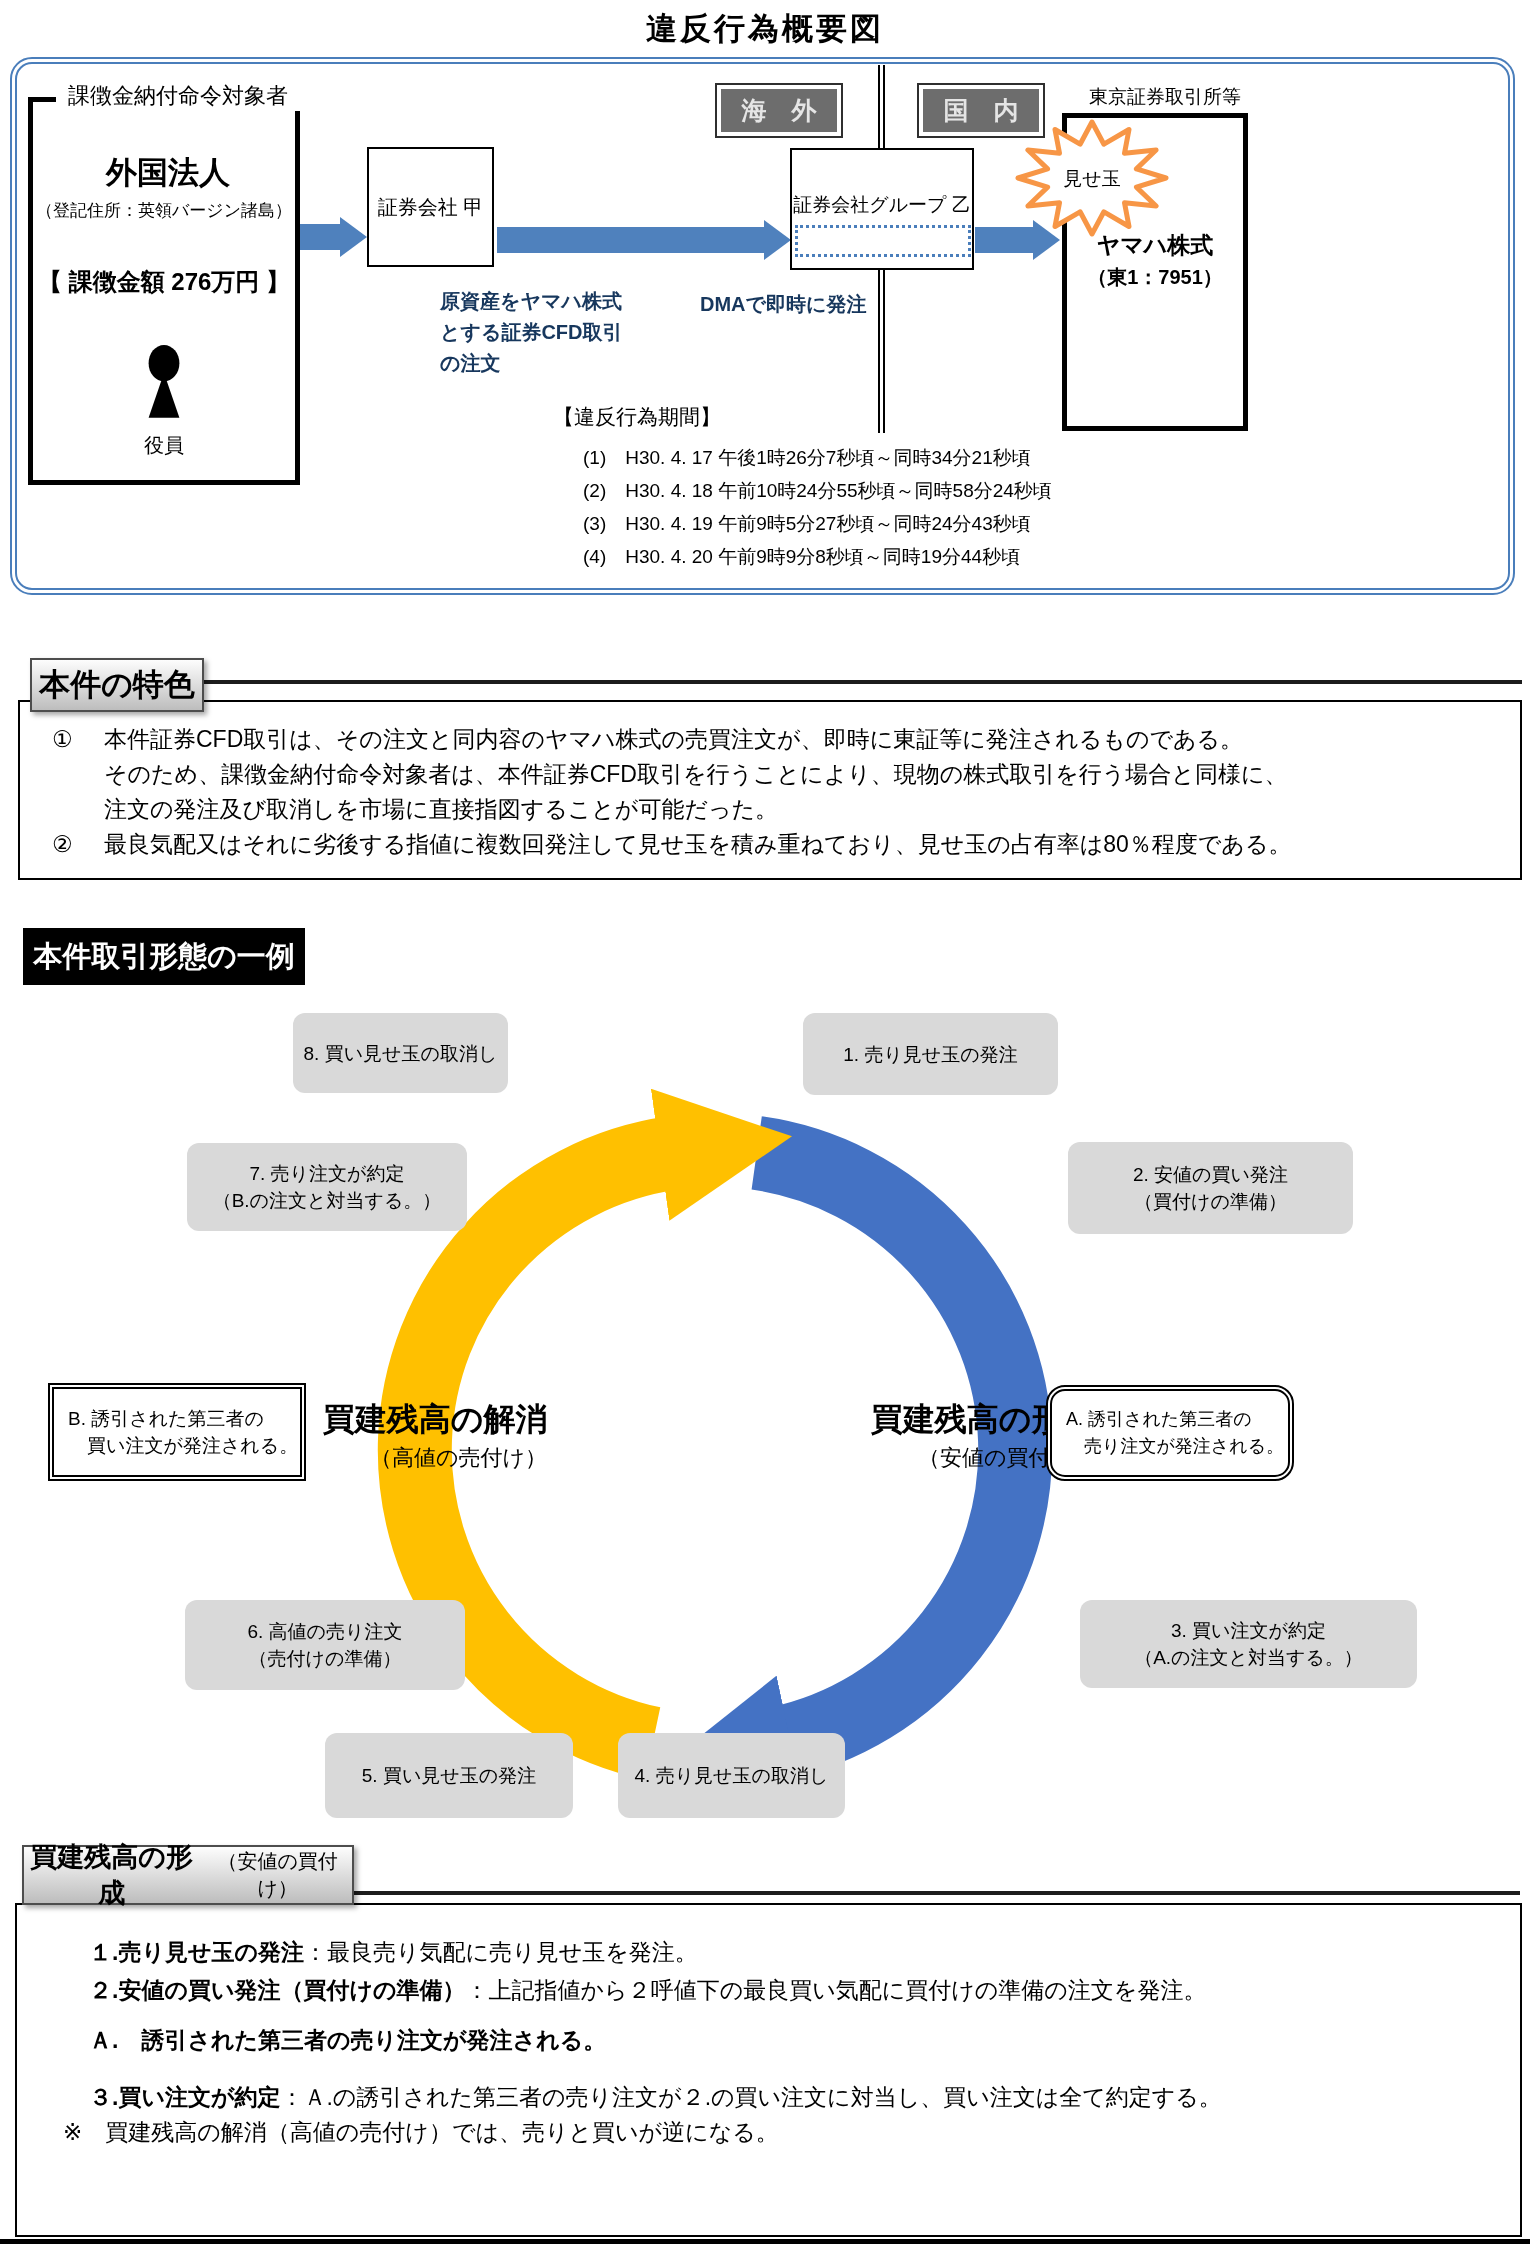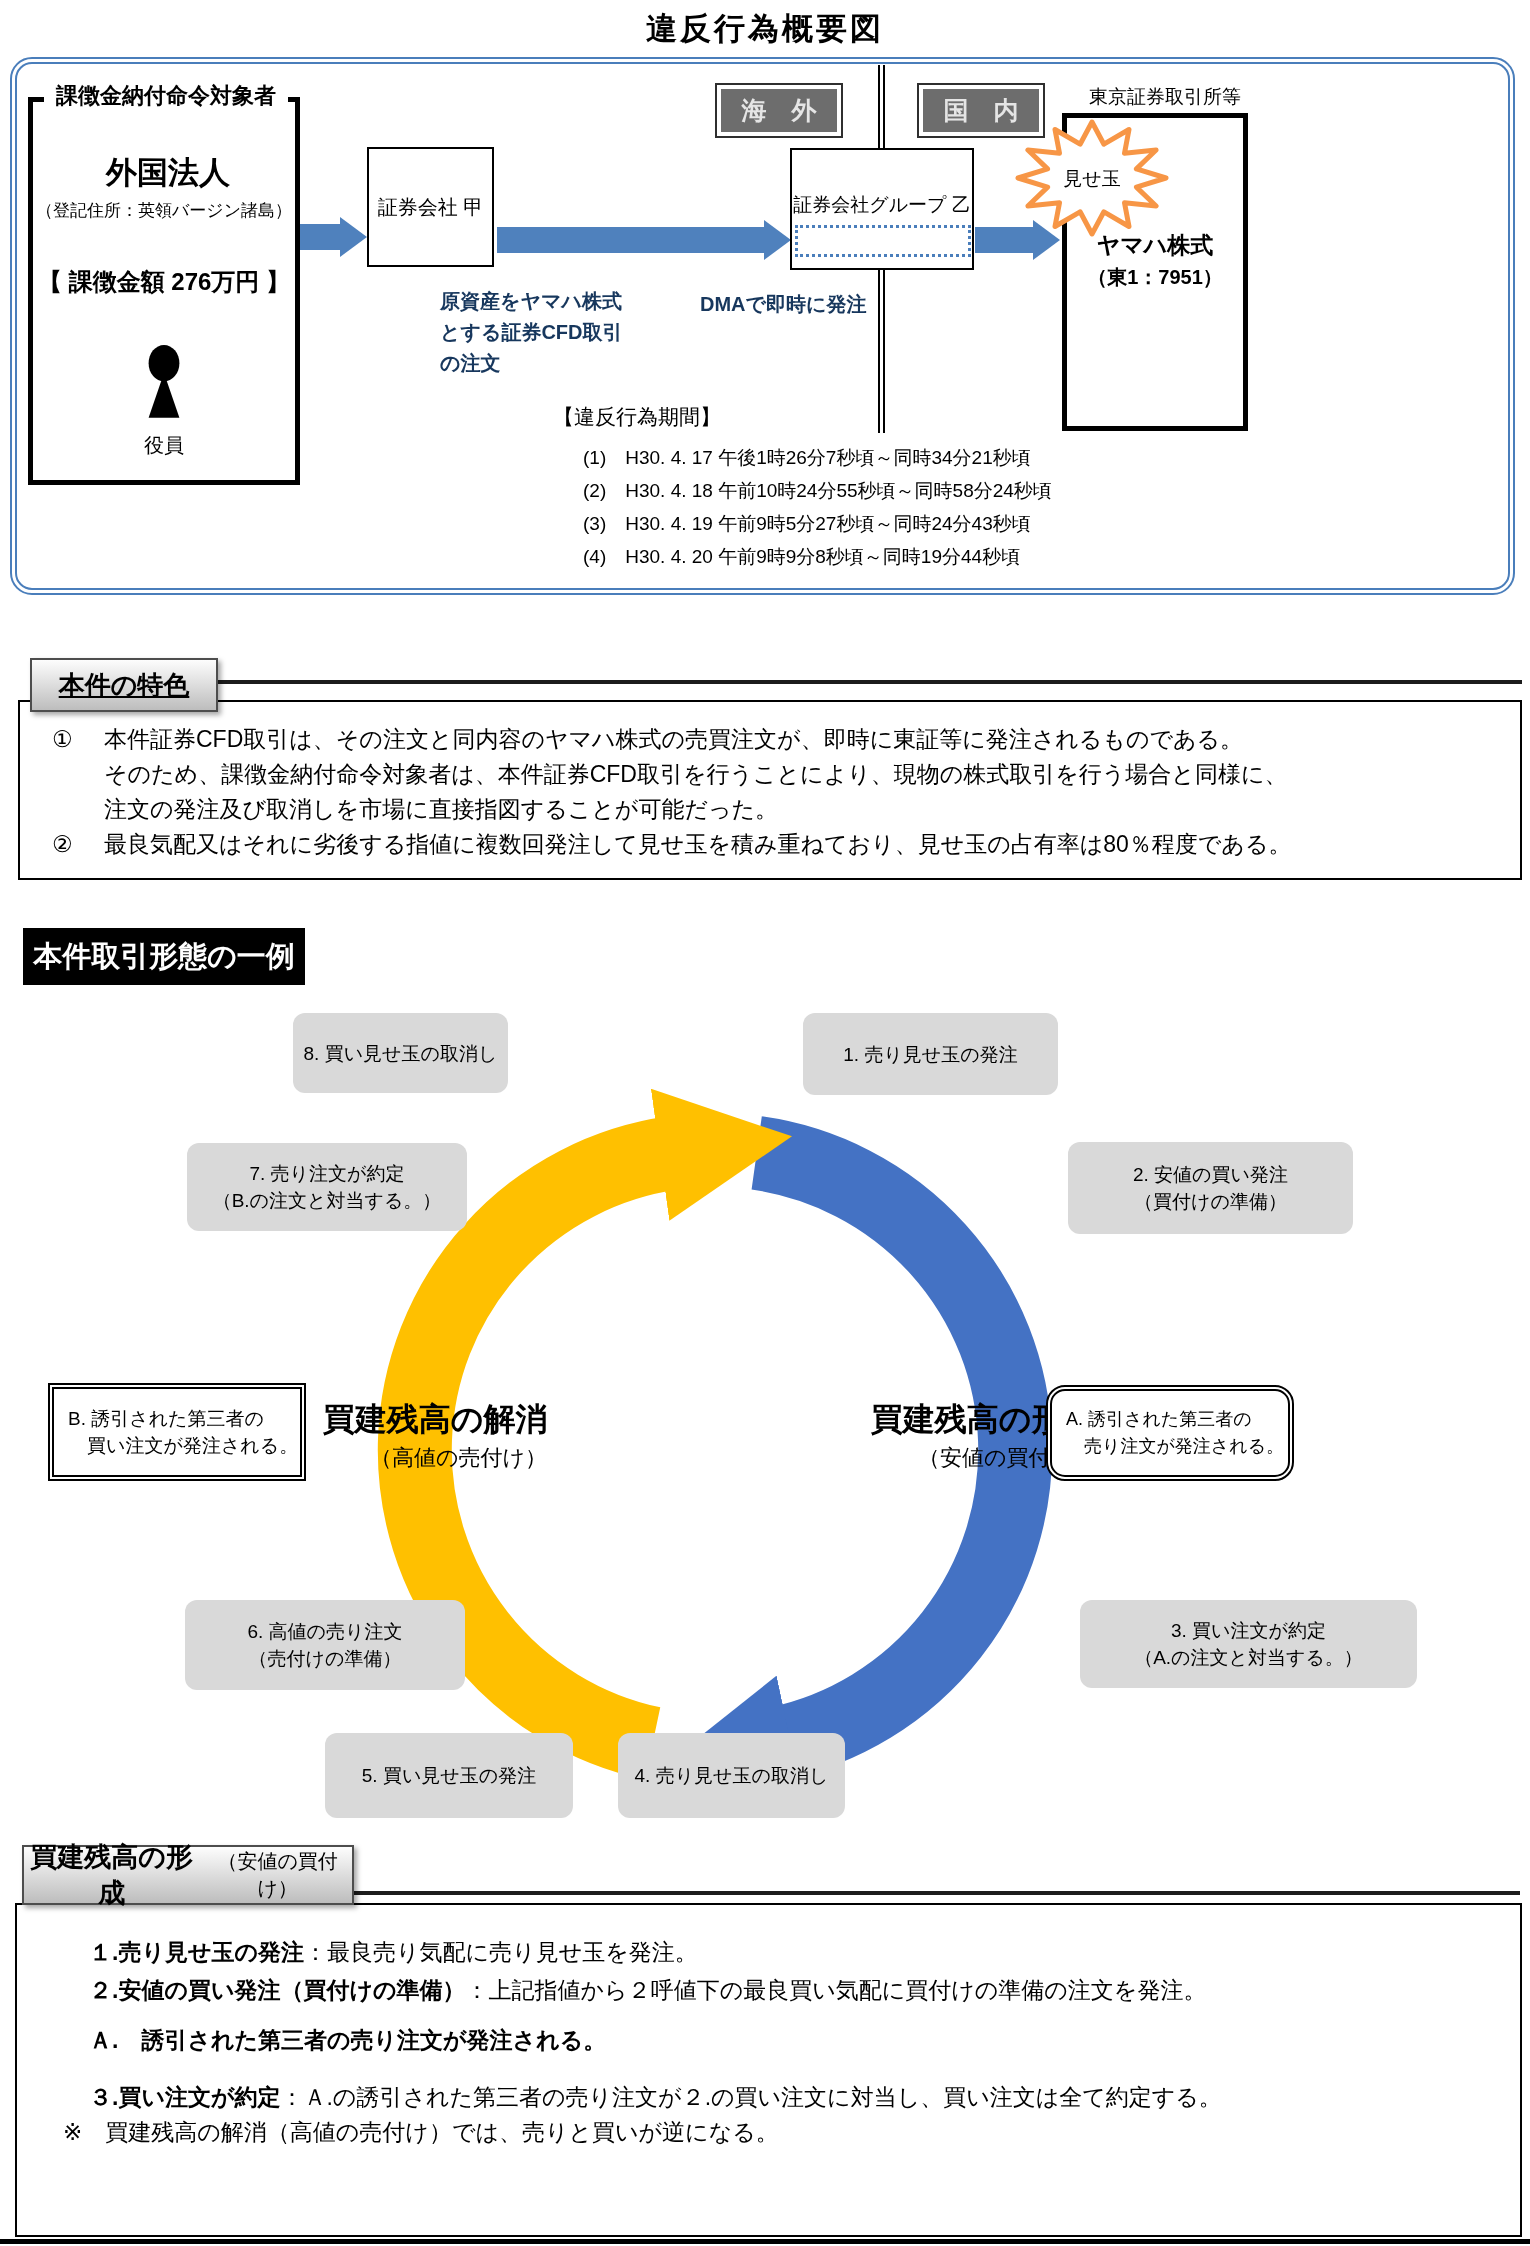--- a/index.html
+++ b/index.html
@@ -4,21 +4,21 @@
 <style>
   html,body{margin:0;padding:0;background:#fff;}
   .canvas{position:relative;width:1530px;height:2246px;background:#fff;
           font-family:"Liberation Sans","DejaVu Sans",sans-serif;color:#000;overflow:hidden;}
   .abs{position:absolute;box-sizing:border-box;}
   .ctr{display:flex;align-items:center;justify-content:center;text-align:center;}
 
   
   .outer-frame{left:10px;top:57px;width:1505px;height:538px;border:7px double #4a7ebb;border-radius:22px;}
   .subject-box{left:28px;top:97px;width:272px;height:388px;border:5px solid #000;background:#fff;}
-  .subject-title{left:44px;top:81px;width:244px;background:#fff;font-weight:bold;font-size:22px;text-align:center;z-index:3;}
+  .subject-title{left:56px;top:81px;width:244px;background:#fff;font-weight:normal;font-size:22px;text-align:center;z-index:3;}
   .subject-name{left:28px;top:152px;width:272px;font-weight:bold;font-size:31px;text-align:center;padding-left:8px;}
   .subject-addr{left:28px;top:199px;width:272px;font-size:17px;text-align:center;}
   .subject-pen{left:28px;top:266px;width:272px;font-weight:bold;font-size:24px;text-align:center;}
   .person{left:136px;top:345px;width:56px;height:84px;}
   .person-label{left:28px;top:432px;width:272px;font-size:20px;text-align:center;}
 
   .shaft{position:absolute;background:#4f81bd;height:26px;}
   .ahead{position:absolute;width:0;height:0;border-top:20px solid transparent;border-bottom:20px solid transparent;border-left:27px solid #4f81bd;}
 
   .broker-a{left:367px;top:147px;width:127px;height:120px;border:2px solid #000;background:#fff;font-size:20px;}
@@ -36,21 +36,21 @@
   .navy{color:#17375D;font-weight:bold;font-size:20px;line-height:31px;}
   .cap1{left:440px;top:286px;width:240px;}
   .cap2{left:700px;top:289px;width:220px;}
   .period-head{left:553px;top:403px;font-size:21px;}
   .period-list{left:583px;top:441px;width:660px;font-size:19px;line-height:33px;}
 
   
   .dline{height:4px;border-top:2px solid #1c1c1c;border-bottom:2px solid #1c1c1c;z-index:1;}
   .slabel{background:linear-gradient(#fdfdfd,#bdbdbd);border:2px solid #4d4d4d;box-shadow:3px 3px 5px rgba(0,0,0,.35);z-index:2;}
   .features-line{left:30px;top:680px;width:1492px;}
-  .features-label{left:30px;top:658px;width:188px;height:54px;font-weight:bold;font-size:26px;text-decoration:underline;}
+  .features-label{left:30px;top:658px;width:174px;height:54px;font-weight:bold;font-size:31px;}
   .features-box{left:18px;top:700px;width:1504px;height:180px;border:2px solid #000;padding:20px 10px 0 32px;font-size:23px;line-height:35px;}
   .fitem{display:flex;}
   .fmark{width:52px;flex:none;}
 
   .cycle-head{left:23px;top:928px;width:282px;height:57px;background:#000;color:#fff;font-weight:bold;font-size:29px;}
 
   .gbox{background:#d9d9d9;border-radius:12px;display:flex;flex-direction:column;justify-content:center;
         align-items:center;text-align:center;font-size:19px;line-height:27px;z-index:2;}
   .dbox{background:#fff;border:6px double #000;display:flex;flex-direction:column;justify-content:center;
         padding-left:14px;font-size:19px;line-height:27px;z-index:2;}

